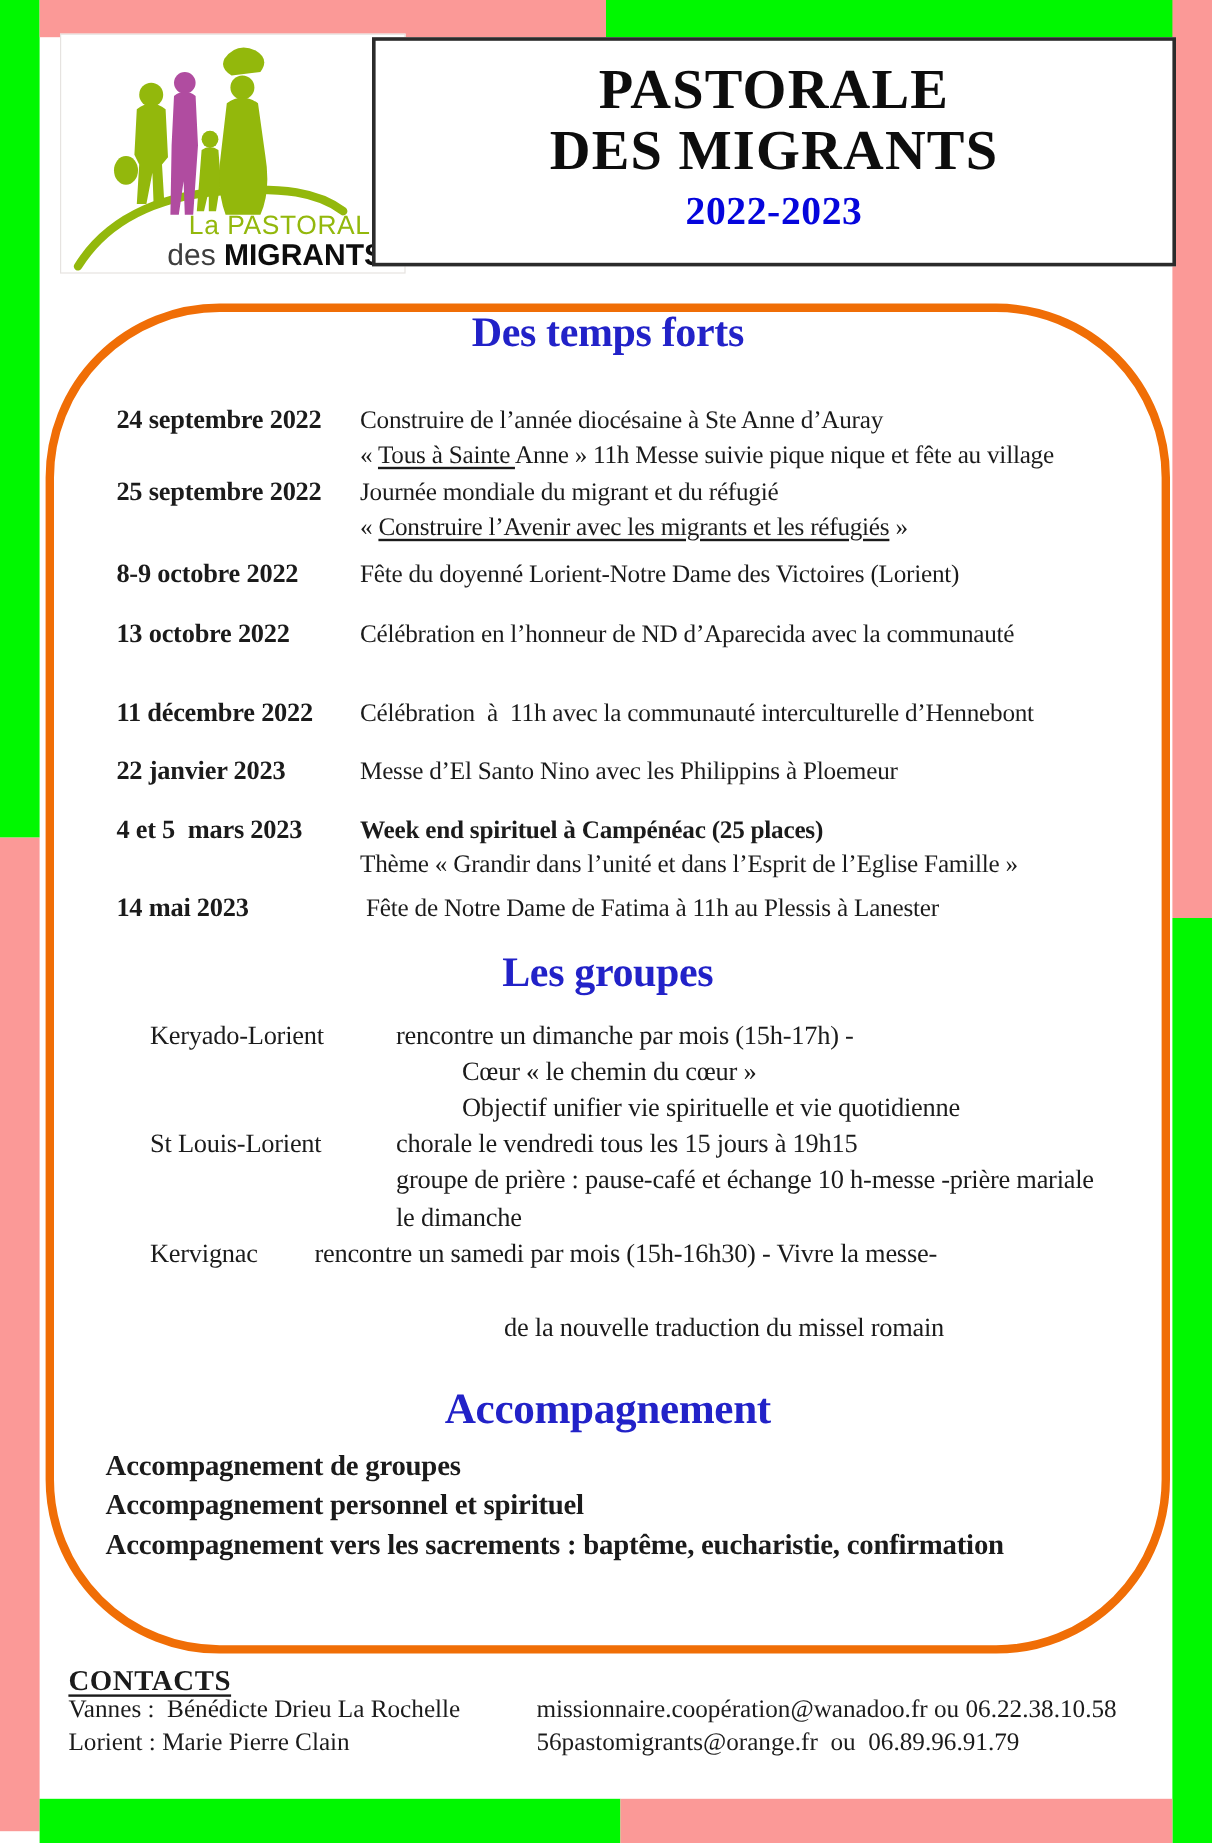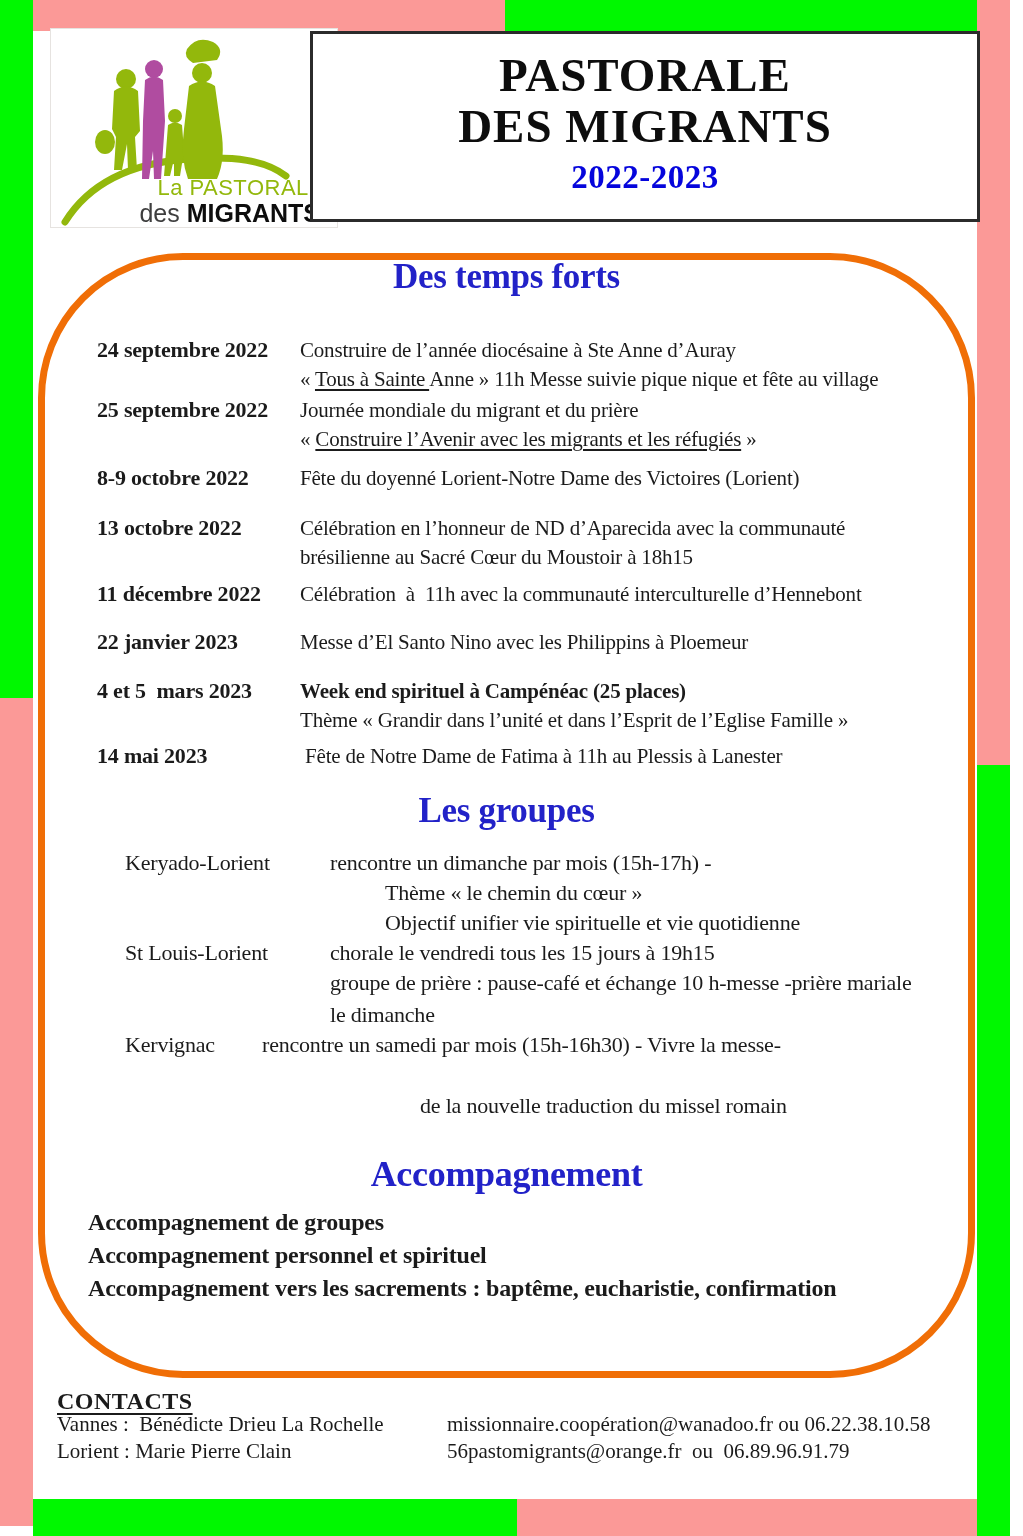--- a/index.html
+++ b/index.html
@@ -125,35 +125,34 @@
       <div class="event" style="top: 336px;">
         <span class="edate">24 septembre 2022</span>
         <div class="elines">
           <div class="eline"><span>Construire de l’année diocésaine à Ste Anne d’Auray</span></div>
           <div class="eline"><span>« </span><span class="u">Tous à Sainte </span><span>Anne » 11h Messe suivie pique nique et fête au village</span></div>
         </div>
       </div>
       <div class="event" style="top: 396px;">
         <span class="edate">25 septembre 2022</span>
         <div class="elines">
-          <div class="eline"><span>Journée mondiale du migrant et du prière</span></div>
+          <div class="eline"><span>Journée mondiale du migrant et du réfugié</span></div>
           <div class="eline"><span>« </span><span class="u">Construire l’Avenir avec les migrants et les réfugiés</span><span> »</span></div>
         </div>
       </div>
       <div class="event" style="top: 464px;">
         <span class="edate">8-9 octobre 2022</span>
         <div class="elines">
           <div class="eline"><span>Fête du doyenné Lorient-Notre Dame des Victoires (Lorient)</span></div>
         </div>
       </div>
       <div class="event" style="top: 514px;">
         <span class="edate">13 octobre 2022</span>
         <div class="elines">
           <div class="eline"><span>Célébration en l’honneur de ND d’Aparecida avec la communauté</span></div>
-          <div class="eline"><span>brésilienne au Sacré Cœur du Moustoir à 18h15</span></div>
         </div>
       </div>
       <div class="event" style="top: 580px;">
         <span class="edate">11 décembre 2022</span>
         <div class="elines">
           <div class="eline"><span>Célébration  à  11h avec la communauté interculturelle d’Hennebont</span></div>
         </div>
       </div>
       <div class="event" style="top: 628px;">
         <span class="edate">22 janvier 2023</span>
@@ -174,21 +173,21 @@
           <div class="eline"><span> Fête de Notre Dame de Fatima à 11h au Plessis à Lanester</span></div>
         </div>
       </div>
     </div>
   <div class="abs" id="groups-layer" style="left:0;top:0;width:1023px;height:1536px;margin-left:40px;">
       <div class="gline" style="top: 850px;">
         <span class="glabel" style="left: 85px;">Keryado-Lorient</span>
         <span class="gtext" style="left: 290px;">rencontre un dimanche par mois (15h-17h) -</span>
       </div>
       <div class="gline" style="top: 880px;">
-        <span class="gtext" style="left: 345px;">Thème « le chemin du cœur »</span>
+        <span class="gtext" style="left: 345px;">Cœur « le chemin du cœur »</span>
       </div>
       <div class="gline" style="top: 910px;">
         <span class="gtext" style="left: 345px;">Objectif unifier vie spirituelle et vie quotidienne</span>
       </div>
       <div class="gline" style="top: 940px;">
         <span class="glabel" style="left: 85px;">St Louis-Lorient</span>
         <span class="gtext" style="left: 290px;">chorale le vendredi tous les 15 jours à 19h15</span>
       </div>
       <div class="gline" style="top: 970px; padding-left: 16px;">
         <span class="gtext" style="left: 290px;">groupe de prière : pause-café et échange 10 h-messe -prière mariale</span>

